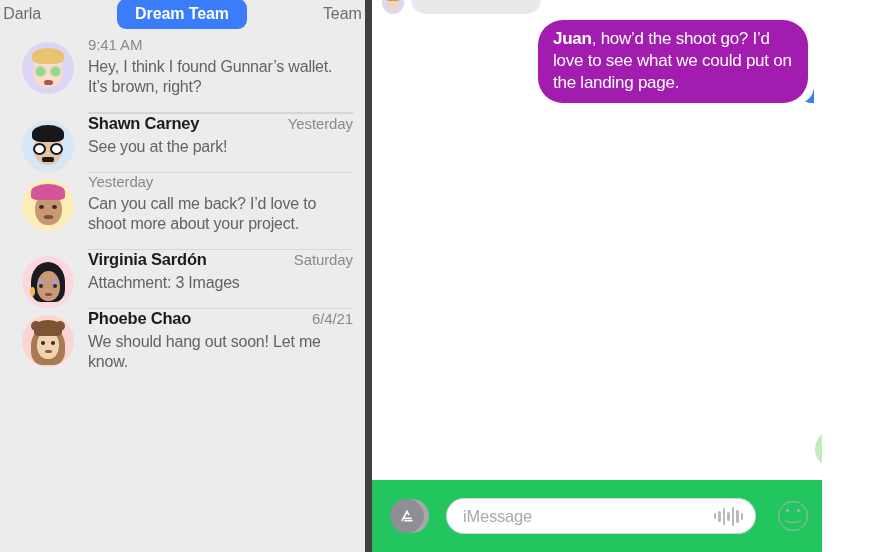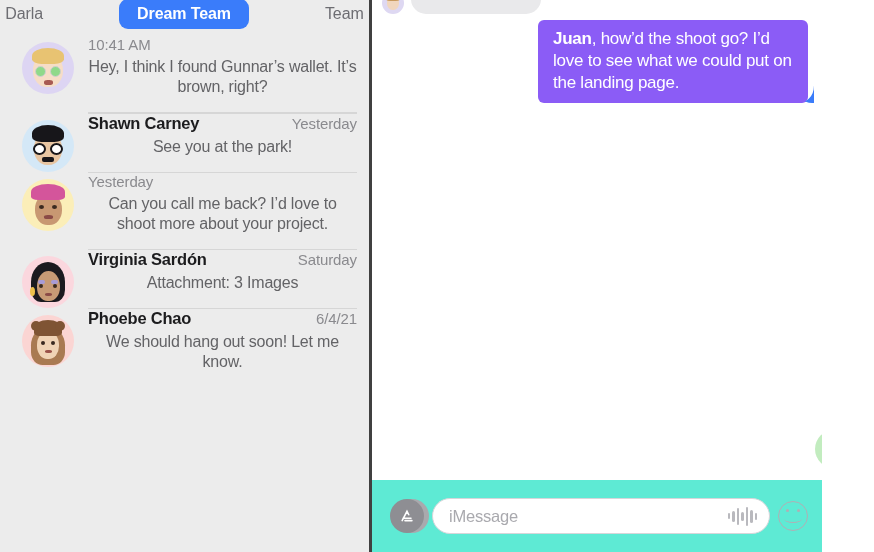--- a/index.html
+++ b/index.html
@@ -11,22 +11,21 @@
     -webkit-font-smoothing: antialiased;
   }
   #app { position: relative; width: 874px; height: 552px; display: flex; }
 
   
   #left-pane {
     width: 372px; height: 552px;
     background: #ececec;
     position: relative;
     overflow: hidden;
-    border-right: 3px solid #404040;
-    text-align: center;
+    border-right: 7px solid #404040;
   }
   #tab-bar {
     height: 36px;
     display: flex;
     align-items: center;
     justify-content: center;
     gap: 0px;
     padding: 0 10px;
     position: relative;
   }
@@ -132,23 +131,23 @@
     width: 130px; height: 30px;
     background: #e9e9eb; border-radius: 16px;
   }
 
   .bubble-out-wrap {
     position: absolute;
     top: 20px; right: 14px;
     max-width: 270px;
   }
   .bubble-out {
-    background: #8b5cf6;
+    background: #a21caf;
     color: #ffffff;
-    border-radius: 6px;
+    border-radius: 25px;
     padding: 8px 15px 10px 15px;
     font-size: 17px;
     line-height: 1.28;
     letter-spacing: -0.25px;
     position: relative;
   }
   .bubble-out b { font-weight: 700; }
   .bubble-out::after {
     content: "";
     position: absolute;
@@ -168,23 +167,23 @@
     border-radius: 50%;
     background: #c2ecbf;
     overflow: hidden;
   }
 
   
   #input-bar {
     position: absolute;
     left: 0; right: 0; bottom: 0;
     height: 72px;
-    background: #5eead4;
+    background: #22c55e;
     display: flex; align-items: center;
-    gap: 8px;
+    gap: 22px;
     padding: 0 14px 0 18px;
   }
   #appstore-button {
     position: relative;
     width: 34px; height: 34px; flex: 0 0 34px;
   }
   #appstore-button .stack-bg {
     position: absolute; left: 5px; top: 0;
     width: 34px; height: 34px;
     border-radius: 50%;
@@ -249,21 +248,21 @@
           <div class="face">
             <div class="f-head" style="left:11px;top:11px;width:30px;height:34px;background:#f6ddc6;"></div>
             <div class="f-hair" style="left:10px;top:6px;width:32px;height:16px;background:#e8c372;"></div>
             <div class="f-glass" style="left:13px;top:24px;width:11px;height:11px;background:#8fd98a;border:1.5px solid #cfcfcf;"></div>
             <div class="f-glass" style="right:13px;top:24px;width:11px;height:11px;background:#8fd98a;border:1.5px solid #cfcfcf;"></div>
             <div class="f-mouth" style="left:22px;top:38px;width:9px;height:5px;background:#a85a52;"></div>
           </div>
         </div>
         <div class="conv-body">
           <div class="conv-head">
-            <div class="conv-time">10:41 AM</div>
+            <div class="conv-time">9:41 AM</div>
           </div>
           <div class="conv-preview">Hey, I think I found Gunnar’s wallet. It’s brown, right?</div>
         </div>
       </div>
       <div class="conv-sep"></div>
 
       <div class="conv-sep"></div>
 
       <div class="conv-row">
         <div class="conv-avatar" style="background:#d4e8f7">

